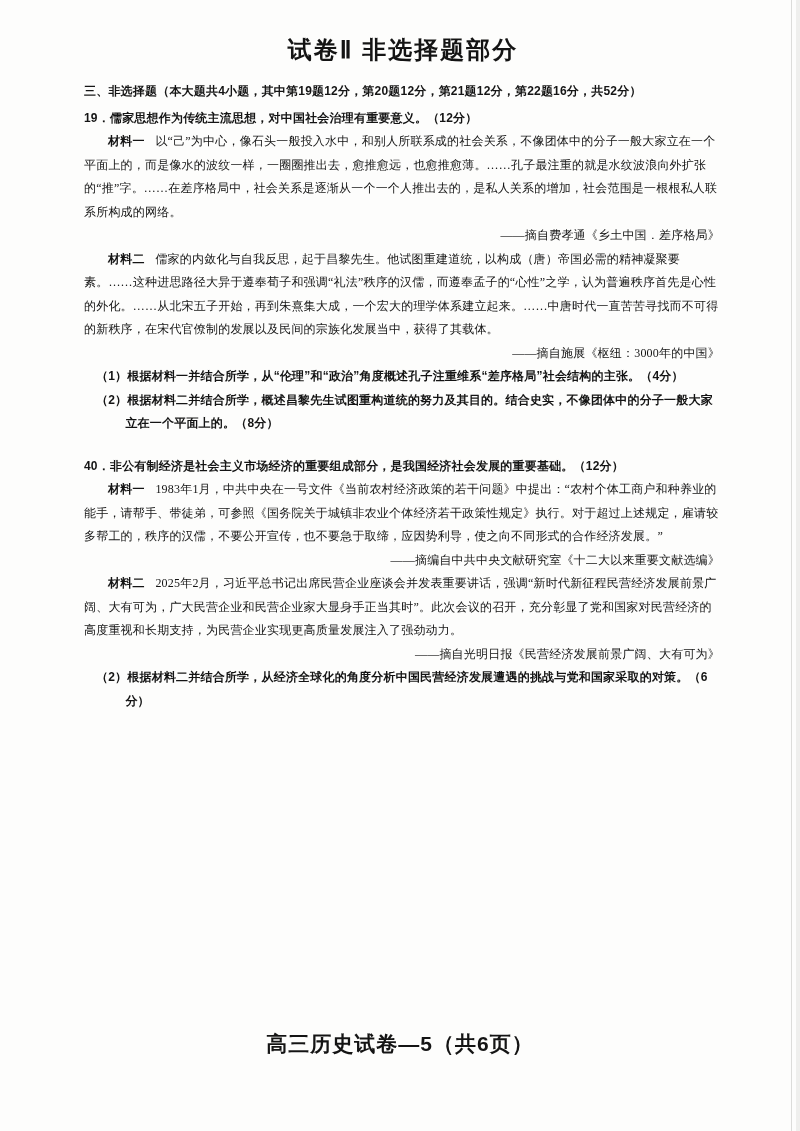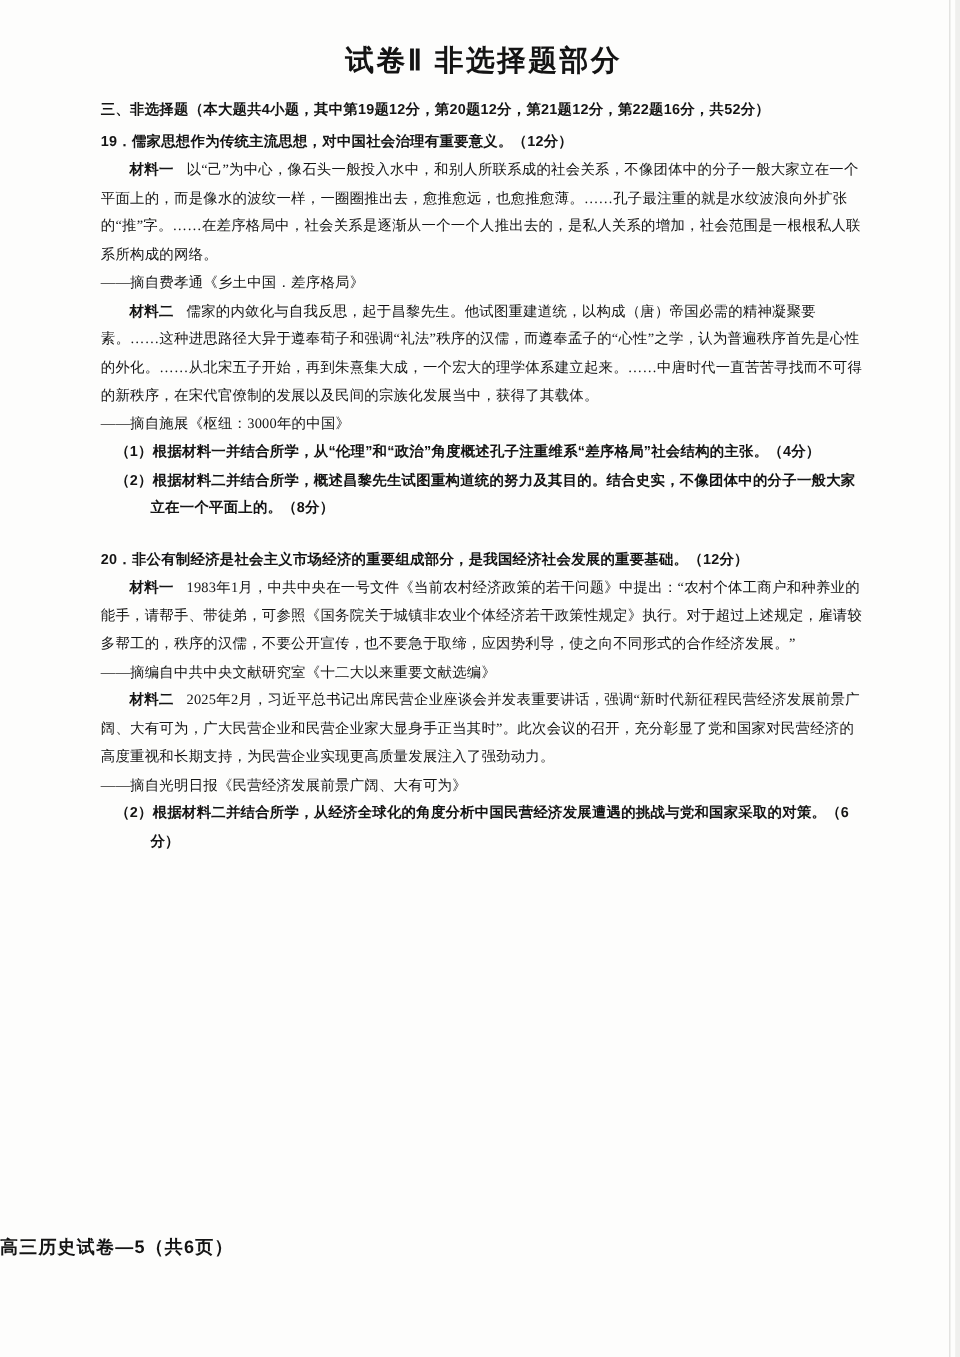--- a/index.html
+++ b/index.html
@@ -47,36 +47,37 @@
     padding-left: 2.1em;
     text-indent: -2.1em;
     margin-bottom: 3px;
   }
   .stem {
     padding-left: 2em;
     text-indent: -2em;
   }
   .material { text-indent: 2em; }
   .material .mlabel { font-weight: 700; margin-right: 0.9em; }
-  .source { text-align: left; padding-right: 2px; }
+  .source { text-align: right; padding-right: 2px; }
   .subq {
     font-family: "Liberation Sans", sans-serif;
     font-weight: 700;
     margin-left: 12px;
     padding-left: 2.45em;
     text-indent: -2.45em;
   }
   .q20-block { margin-top: 19px; }
   .footer {
     position: absolute;
     left: 0; top: 1030px;
     width: 800px;
+    text-align: center;
     font-family: "Liberation Sans", sans-serif;
     font-weight: 700;
-    font-size: 15px;
+    font-size: 21px;
     letter-spacing: 1px;
   }
 </style>
 </head>
 <body>
 
 <div class="page">
   <div class="scan-edge-shade"></div>
   <div class="scan-edge-line"></div>
 
@@ -91,21 +92,21 @@
     <p class="source">——摘自费孝通《乡土中国．差序格局》</p>
 
     <p class="material"><span class="mlabel">材料二</span><span>儒家的内敛化与自我反思，起于昌黎先生。他试图重建道统，以构成（唐）帝国必需的精神凝聚要素。……这种进思路径大异于遵奉荀子和强调“礼法”秩序的汉儒，而遵奉孟子的“心性”之学，认为普遍秩序首先是心性的外化。……从北宋五子开始，再到朱熹集大成，一个宏大的理学体系建立起来。……中唐时代一直苦苦寻找而不可得的新秩序，在宋代官僚制的发展以及民间的宗族化发展当中，获得了其载体。</span></p>
     <p class="source">——摘自施展《枢纽：3000年的中国》</p>
 
     <p class="subq"><span>（1）</span><span>根据材料一并结合所学，从“伦理”和“政治”角度概述孔子注重维系“差序格局”社会结构的主张。（4分）</span></p>
     <p class="subq"><span>（2）</span><span>根据材料二并结合所学，概述昌黎先生试图重构道统的努力及其目的。结合史实，不像团体中的分子一般大家立在一个平面上的。（8分）</span></p>
   </div>
 
   <div class="question q20-block">
-    <p class="heiti stem"><span>20．</span><span>非公有制经济是社会主义市场经济的重要组成部分，是我国经济社会发展的重要基础。（12分）</span></p>
+    <p class="heiti stem"><span>40．</span><span>非公有制经济是社会主义市场经济的重要组成部分，是我国经济社会发展的重要基础。（12分）</span></p>
 
     <p class="material"><span class="mlabel">材料一</span><span>1983年1月，中共中央在一号文件《当前农村经济政策的若干问题》中提出：“农村个体工商户和种养业的能手，请帮手、带徒弟，可参照《国务院关于城镇非农业个体经济若干政策性规定》执行。对于超过上述规定，雇请较多帮工的，秩序的汉儒，不要公开宣传，也不要急于取缔，应因势利导，使之向不同形式的合作经济发展。”</span></p>
     <p class="source">——摘编自中共中央文献研究室《十二大以来重要文献选编》</p>
 
     <p class="material"><span class="mlabel">材料二</span><span>2025年2月，习近平总书记出席民营企业座谈会并发表重要讲话，强调“新时代新征程民营经济发展前景广阔、大有可为，广大民营企业和民营企业家大显身手正当其时”。此次会议的召开，充分彰显了党和国家对民营经济的高度重视和长期支持，为民营企业实现更高质量发展注入了强劲动力。</span></p>
     <p class="source">——摘自光明日报《民营经济发展前景广阔、大有可为》</p>
 
     <p class="subq"><span>（2）</span><span>根据材料二并结合所学，从经济全球化的角度分析中国民营经济发展遭遇的挑战与党和国家采取的对策。（6分）</span></p>
   </div>
 

